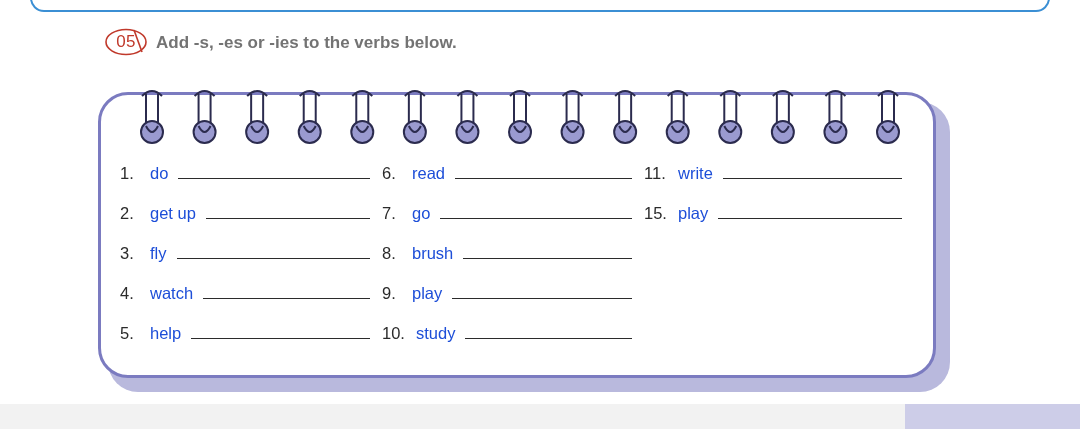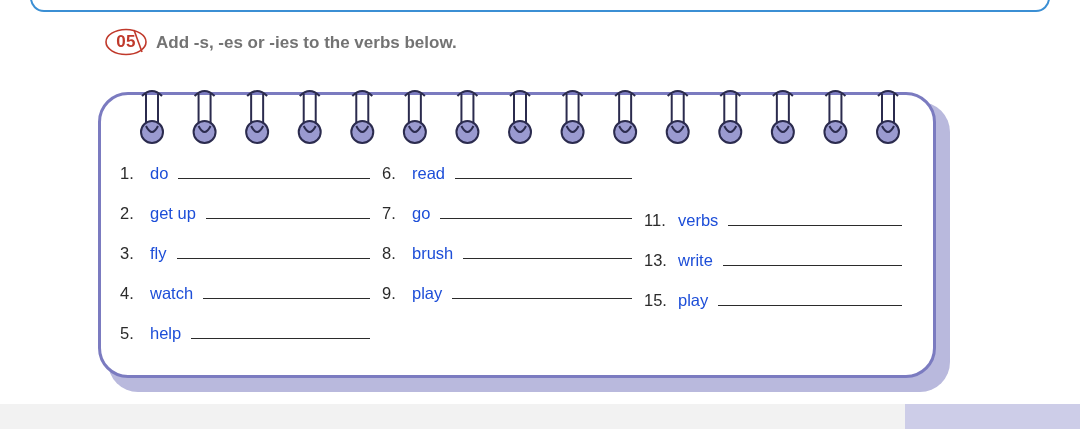--- a/index.html
+++ b/index.html
@@ -52,21 +52,21 @@
   .ex-number {
     position: absolute;
     left: 0;
     top: 0;
     width: 44px;
     height: 28px;
     display: flex;
     align-items: center;
     justify-content: center;
     color: #c0392b;
-    font-weight: bold;
+    font-weight: normal;
     font-size: 17px;
     letter-spacing: 0.2px;
   }
   .ex-title {
     color: #737373;
     font-weight: bold;
     font-size: 17px;
     white-space: nowrap;
   }
 
@@ -116,21 +116,21 @@
     top: 72px;
     width: 800px;
     display: flex;
   }
   .col {
     display: flex;
     flex-direction: column;
   }
   .col-1 { width: 262px; }
   .col-2 { width: 262px; }
-  .col-3 { width: 270px; margin-top: 47px; }
+  .col-3 { width: 270px; }
 
   .row {
     display: flex;
     align-items: baseline;
     height: 40px;
   }
   .idx {
     width: 30px;
     text-align: left;
     color: #2b2b2b;
@@ -311,29 +311,29 @@
         <div class="row">
           <span class="idx">8.</span>
           <span class="word">brush</span>
           <span class="blank"></span>
         </div>
         <div class="row">
           <span class="idx">9.</span>
           <span class="word">play</span>
           <span class="blank"></span>
         </div>
+        <div class="row">
+          <span class="idx wide">10.</span>
+          <span class="word">study</span>
+          <span class="blank"></span>
+        </div>
       </div>
       <div class="col col-3">
         <div class="row">
           <span class="idx wide">11.</span>
-          <span class="word">verbs</span>
-          <span class="blank"></span>
-        </div>
-        <div class="row">
-          <span class="idx wide">13.</span>
           <span class="word">write</span>
           <span class="blank"></span>
         </div>
         <div class="row">
           <span class="idx wide">15.</span>
           <span class="word">play</span>
           <span class="blank"></span>
         </div>
       </div>
     </div>

